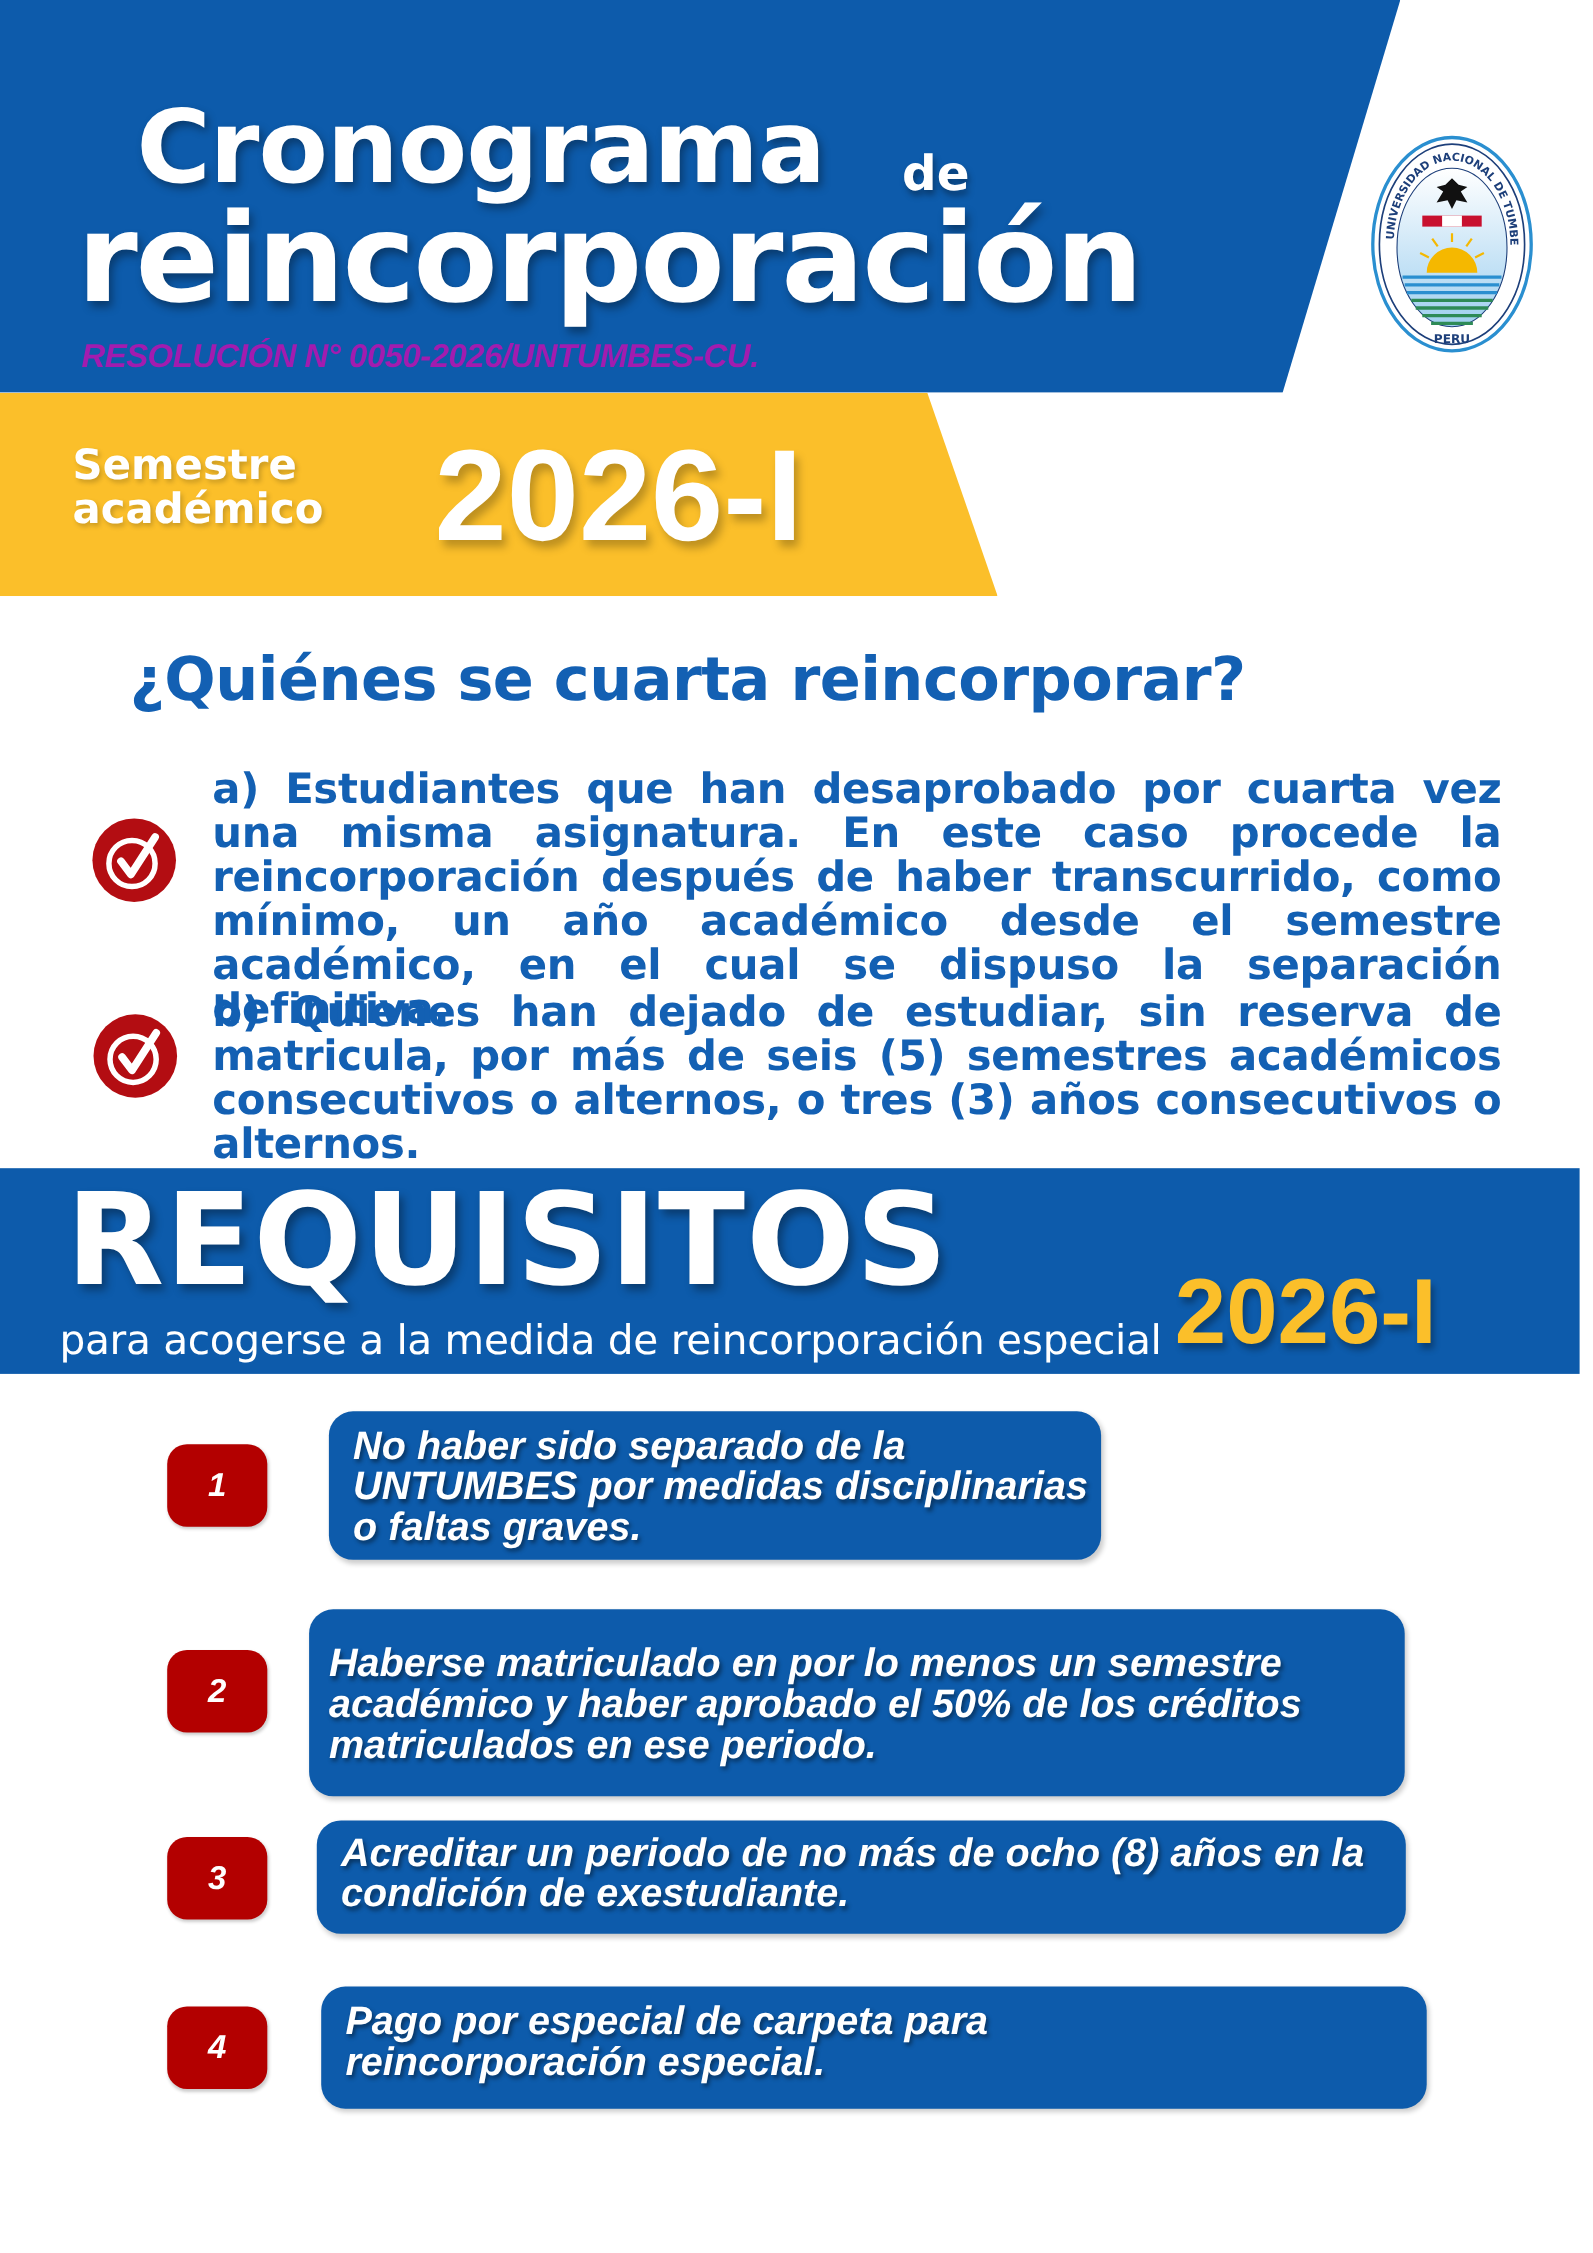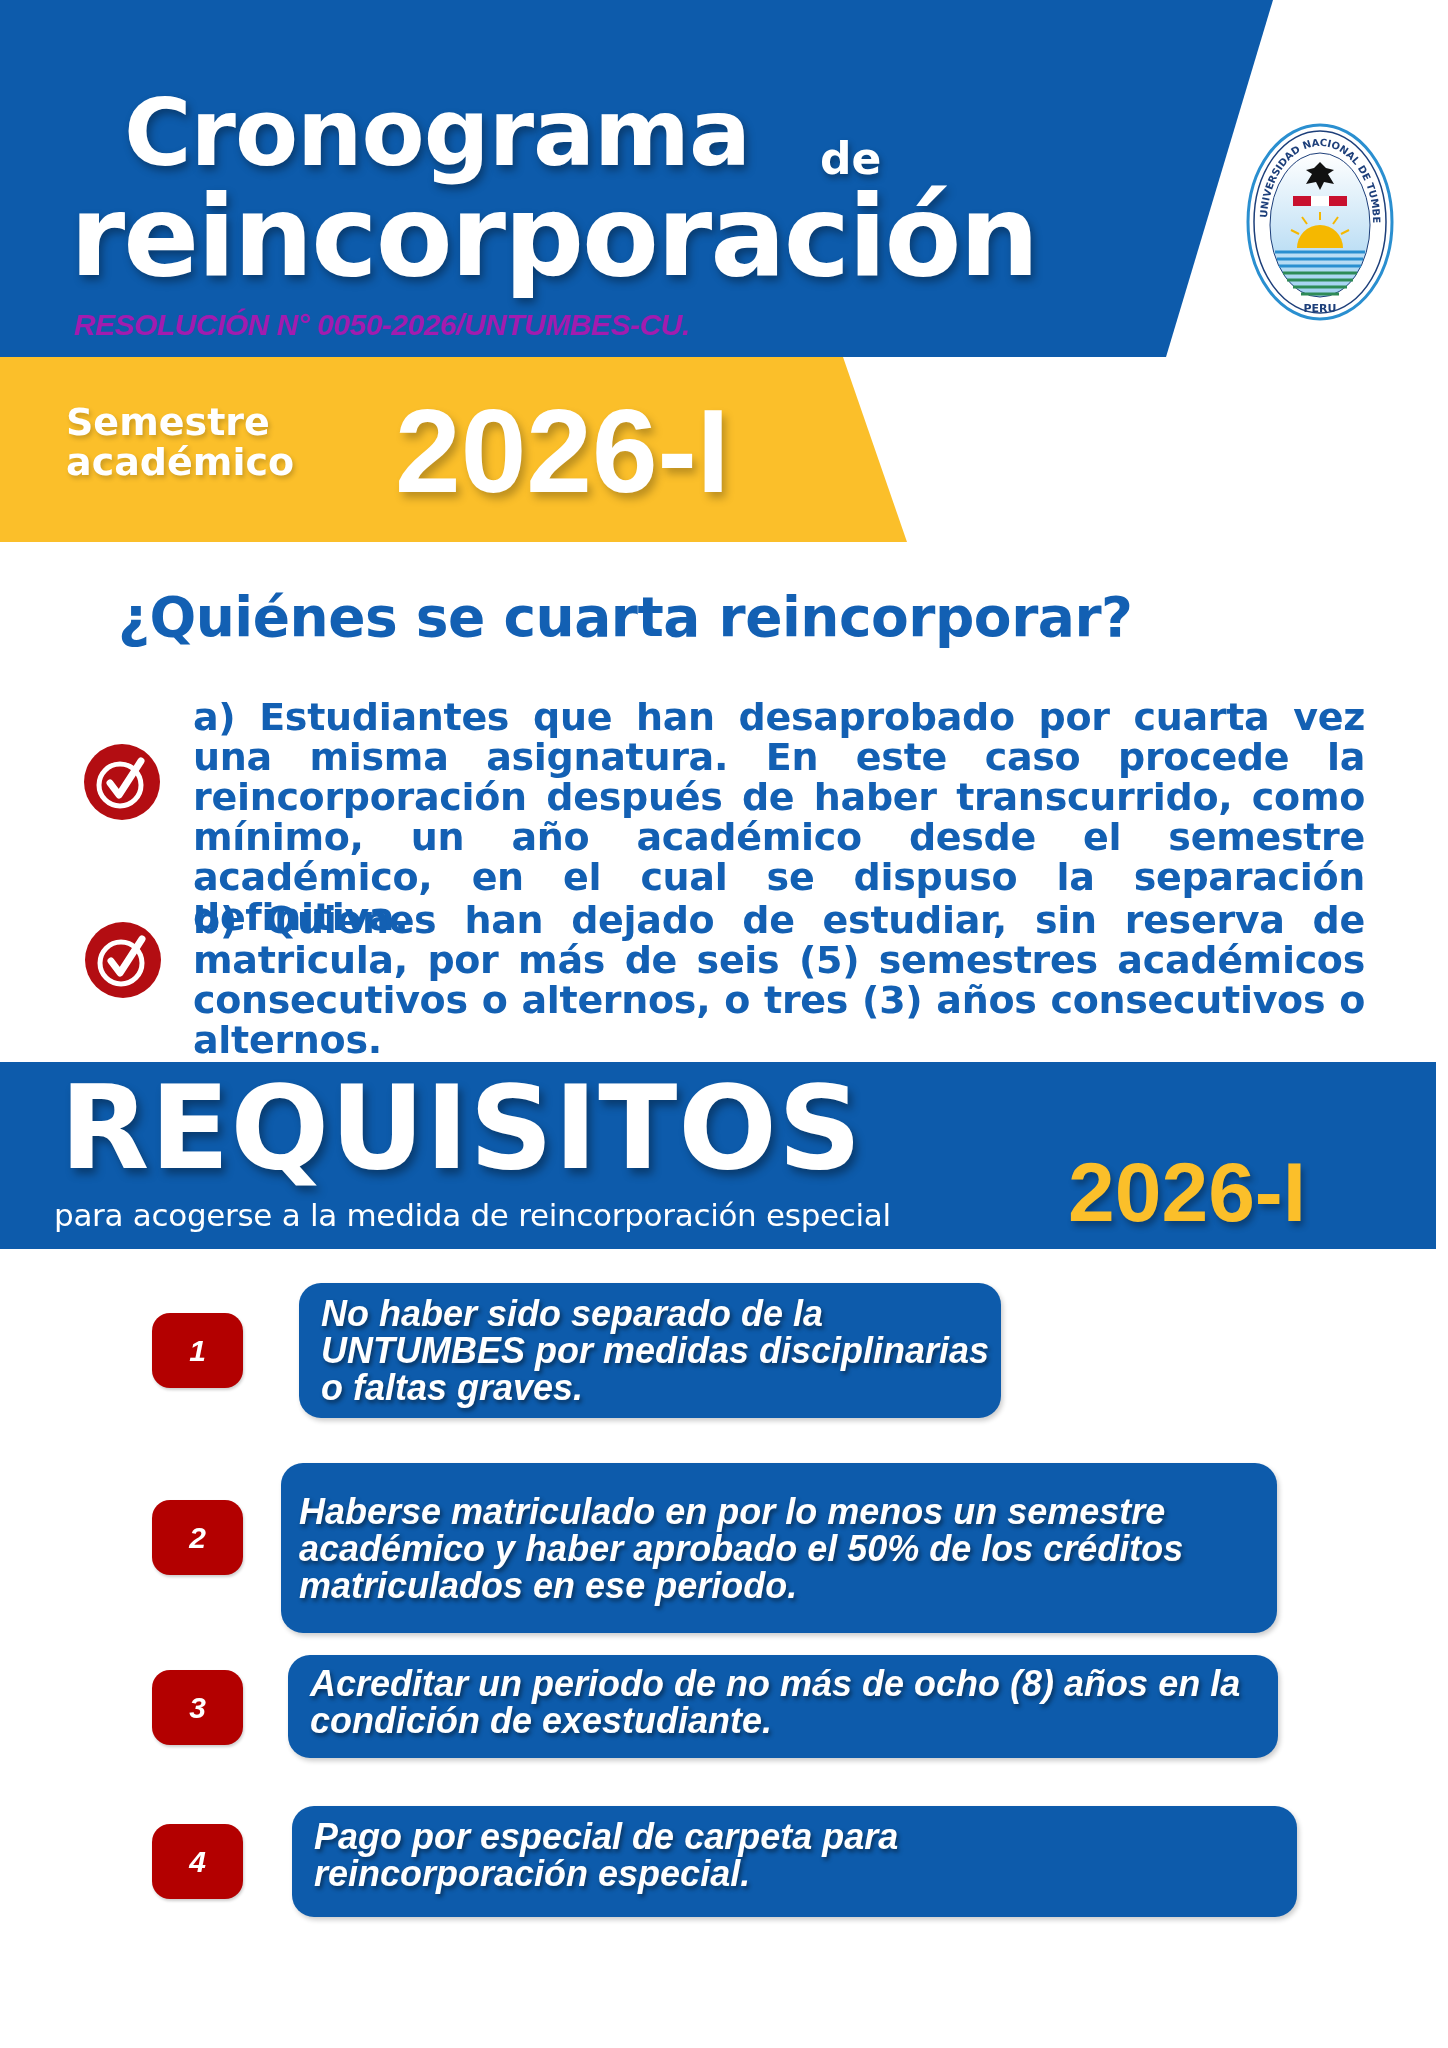--- a/index.html
+++ b/index.html
@@ -60,21 +60,21 @@
   .para-b { top: 900px; }
 
   .req-band {
     left: 0; top: 1062px; width: 1436px; height: 187px; background: #0d5bab;
   }
   .req-title {
     left: 60px; top: 1070px; font-size: 116px; font-weight: bold; color: #fff; line-height: 1;
     letter-spacing: 1px; text-shadow: 4px 6px 8px rgba(0,0,0,0.35);
   }
   .req-sub {
-    left: 54px; top: 1200px; font-size: 31px; color: #fff; line-height: 1;
+    left: 54px; top: 1200px; font-size: 37px; color: #fff; line-height: 1;
     letter-spacing: -0.3px;
   }
   .req-year {
     left: 1068px; top: 1150px; font-size: 84px; font-weight: bold; color: #fbbf2a; line-height: 1;
     font-family: "Liberation Sans", sans-serif; text-shadow: 3px 5px 6px rgba(0,0,0,0.3);
   }
 
   .badge {
     width: 91px; height: 75px; background: #b30000; border-radius: 18px;
     color: #fff; font-family: "Liberation Sans", sans-serif; font-weight: bold; font-style: italic;

